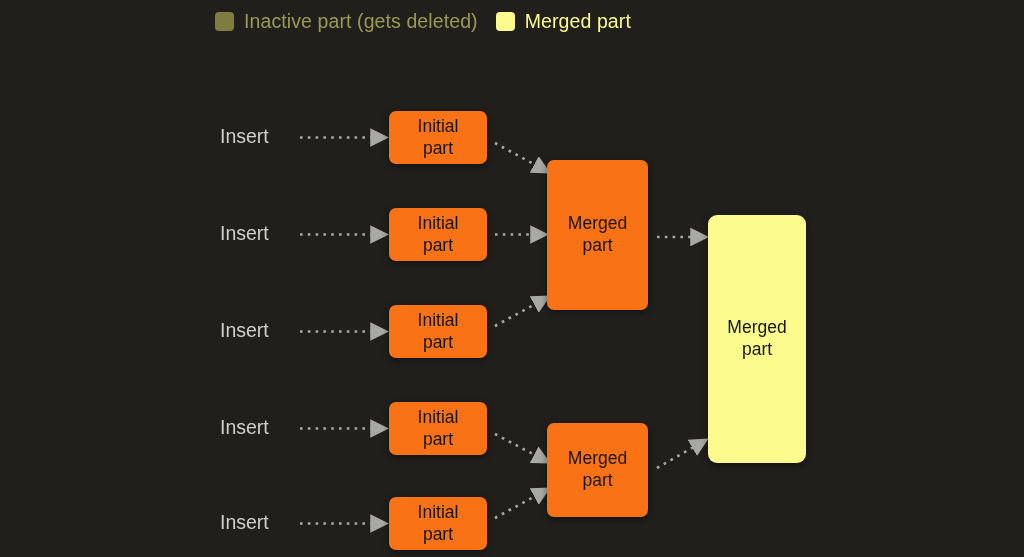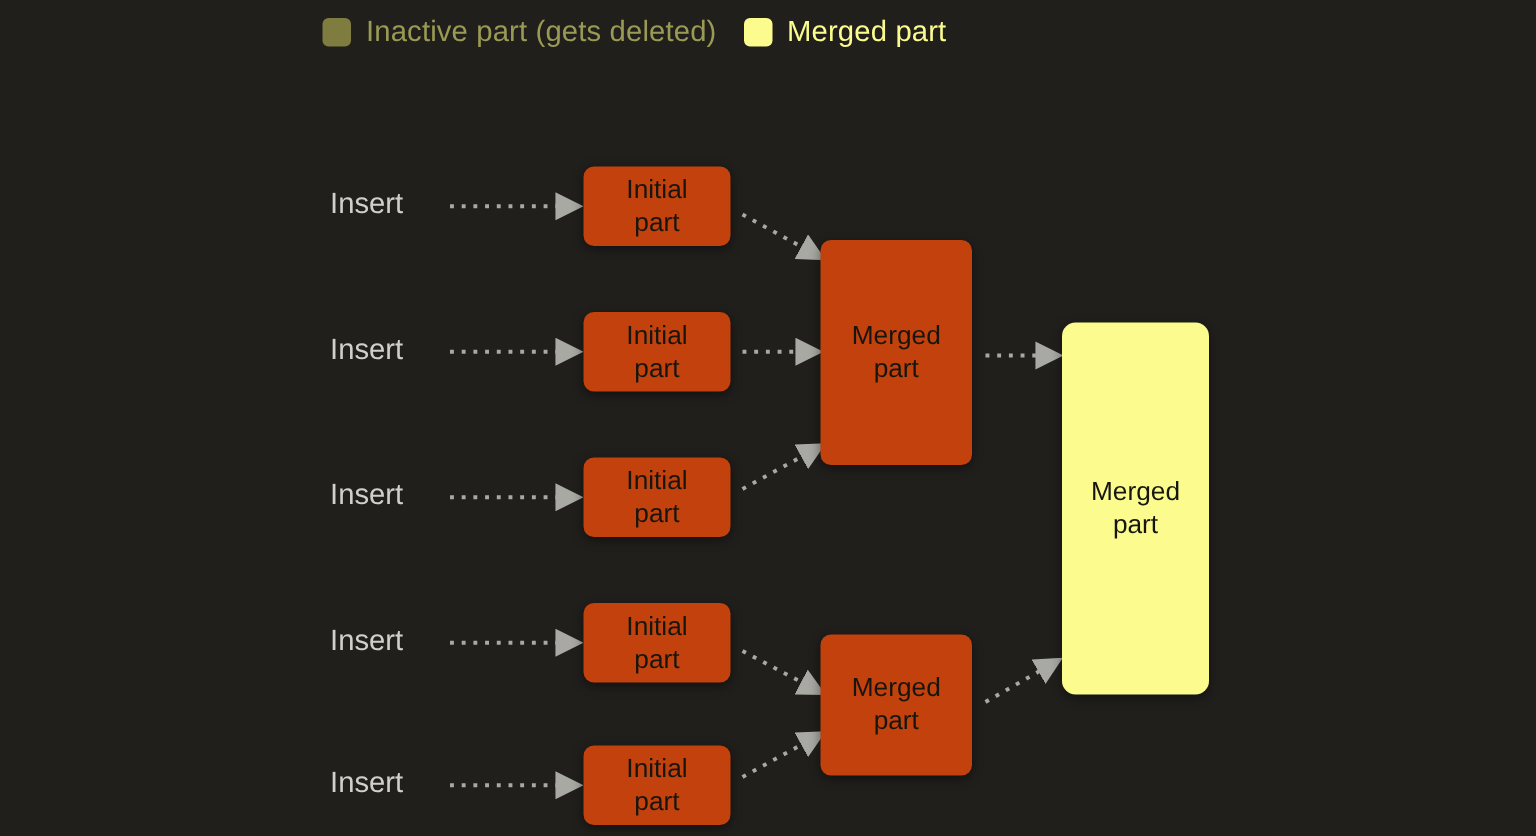--- a/index.html
+++ b/index.html
@@ -62,21 +62,21 @@
     align-items: center;
     justify-content: center;
     text-align: center;
     border-radius: 7px;
     color: #16160f;
     font-size: 17.5px;
     line-height: 1.24;
     box-shadow: 0 2px 7px rgba(0,0,0,0.45);
     white-space: pre-line;
   }
-  .node.inactive { background: #c2410c; }
+  .node.inactive { background: #f97316; }
   .node.active   { background: #fbfb8e; border-radius: 9px; }
 
   .insert-label {
     position: absolute;
     color: #cfcfcb;
     font-size: 19.5px;
     line-height: 1;
     white-space: nowrap;
   }
 </style>

